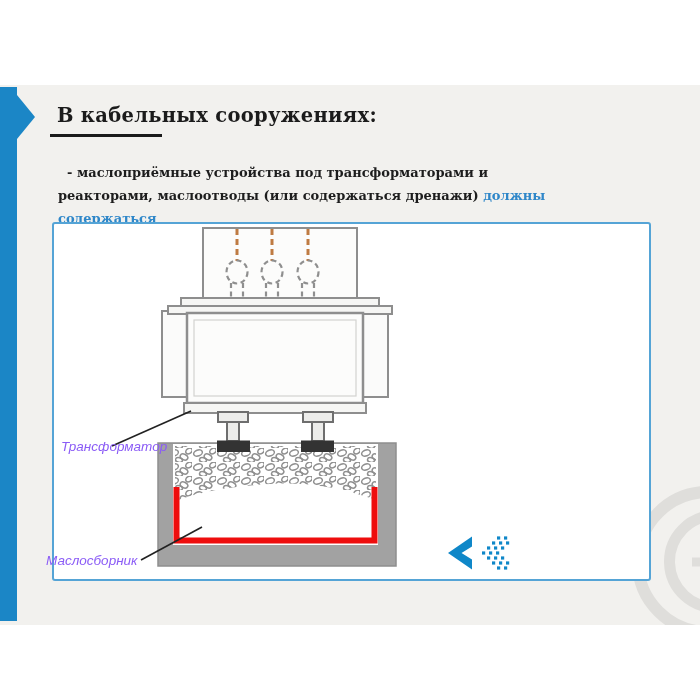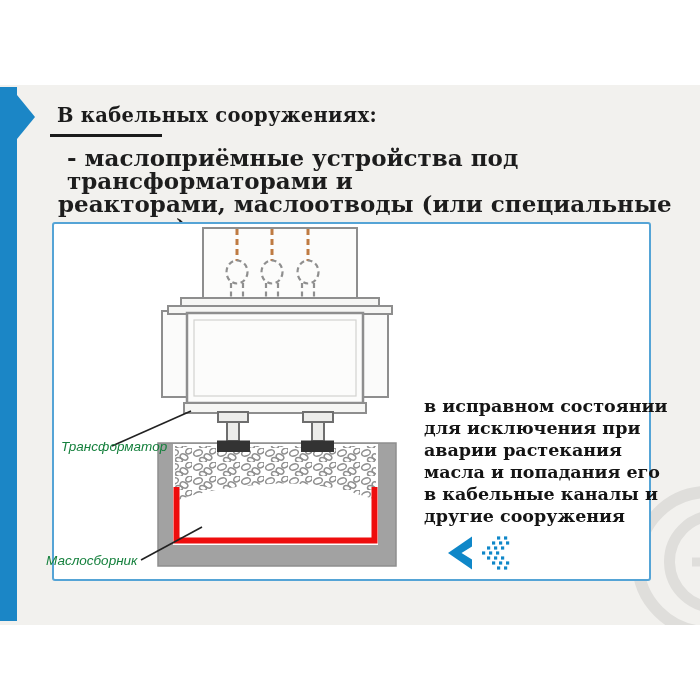--- a/index.html
+++ b/index.html
@@ -5,28 +5,28 @@
   html,body{margin:0;padding:0;background:#ffffff;}
   .page{position:relative;width:700px;height:700px;background:#ffffff;overflow:hidden;
         font-family:"DejaVu Serif","Liberation Serif",serif;border-radius:15px;}
   .slide{position:absolute;left:0;top:85px;width:700px;height:540px;background:#f2f1ee;overflow:hidden;}
   
   .accent-bar{position:absolute;left:0;top:87px;width:17px;height:534px;background:#1b86c6;}
   .accent-head{position:absolute;left:17px;top:95px;width:0;height:0;
                border-left:18px solid #1b86c6;border-top:22px solid transparent;border-bottom:22px solid transparent;}
   .title{position:absolute;left:57px;top:104px;font-size:19.5px;font-weight:600;color:#1b1b1b;letter-spacing:.3px;white-space:nowrap;}
   .title-underline{position:absolute;left:50px;top:134px;width:112px;height:2.5px;background:#1b1b1b;}
-  .para{position:absolute;left:58px;top:146px;width:615px;font-size:23px;line-height:23px;font-weight:bold;color:#1d1d1d;}
+  .para{position:absolute;left:58px;top:161px;width:615px;font-size:13px;line-height:23px;font-weight:bold;color:#1d1d1d;}
   .para .l1{padding-left:9px;}
   .blue{color:#2f87c9;margin-top:48px;}
   .fig-box{position:absolute;left:52px;top:222px;width:595px;height:355px;background:#ffffff;
            border:2px solid #55a4d6;border-radius:3px;}
   .diagram-svg{position:absolute;left:52px;top:222px;}
   .fig-label{position:absolute;font-family:"Liberation Sans",sans-serif;font-style:italic;
-             font-size:13.5px;color:#15803d;white-space:nowrap;}
+             font-size:13.5px;color:#8b5cf6;white-space:nowrap;}
   .lbl-transformer{left:61px;top:439px;}
   .lbl-oil{left:46px;top:553px;}
   .note{position:absolute;left:424px;top:395px;font-size:17.5px;line-height:22px;font-weight:bold;color:#141414;}
   .watermark{position:absolute;left:622px;top:392px;}
 </style>
 </head>
 <body>
 
 <div class="page">
 
@@ -42,21 +42,21 @@
   </div>
 
   <div class="accent-bar"></div>
   <div class="accent-head"></div>
 
   <div class="title">В кабельных сооружениях:</div>
   <div class="title-underline"></div>
 
   <div class="para">
     <div class="l1">- маслоприёмные устройства под трансформаторами и</div>
-    <div><span>реакторами, маслоотводы (или специальные дренажи)</span> <span class="blue">должны</span></div>
+    <div><span>реакторами, маслоотводы (или содержаться дренажи)</span> <span class="blue">должны</span></div>
     <div><span class="blue">содержаться</span></div>
   </div>
 
   <div class="fig-box"></div>
 
   <svg class="diagram-svg" width="595" height="355" viewBox="52 222 595 355">
     <defs>
       <pattern id="gravel" x="0" y="0" width="24" height="14" patternUnits="userSpaceOnUse">
         <g fill="none" stroke="#8f8f8f" stroke-width="1.5">
           <ellipse cx="6" cy="5" rx="4.5" ry="3" transform="rotate(-20 6 5)"></ellipse>
@@ -142,22 +142,14 @@
           <rect x="506" y="541.4" width="3.2" height="3.2"></rect>
         <rect x="501" y="556.4" width="3.2" height="3.2"></rect>
           <rect x="506" y="561.4" width="3.2" height="3.2"></rect>
       </g>
     </g>
   </svg>
 
   <div class="fig-label lbl-transformer">Трансформатор</div>
   <div class="fig-label lbl-oil">Маслосборник</div>
 
-  <div class="note">
-    <div>в исправном состоянии</div>
-    <div>для исключения при</div>
-    <div>аварии растекания</div>
-    <div>масла и попадания его</div>
-    <div>в кабельные каналы и</div>
-    <div>другие сооружения</div>
-  </div>
 
 </div>
 
 </body></html>

